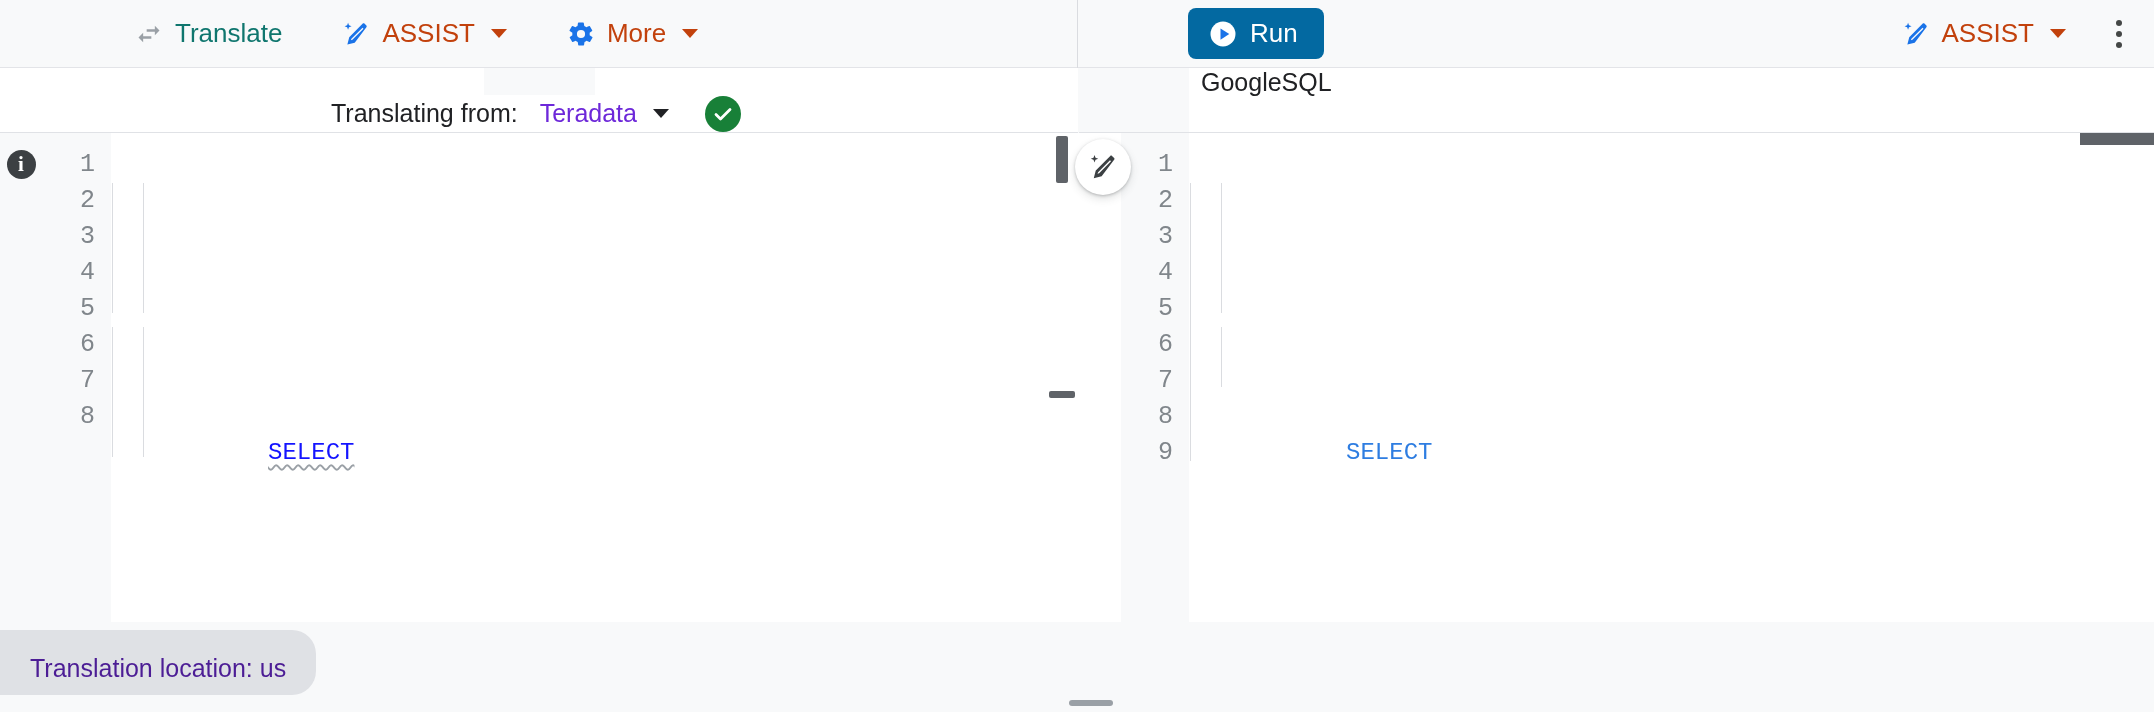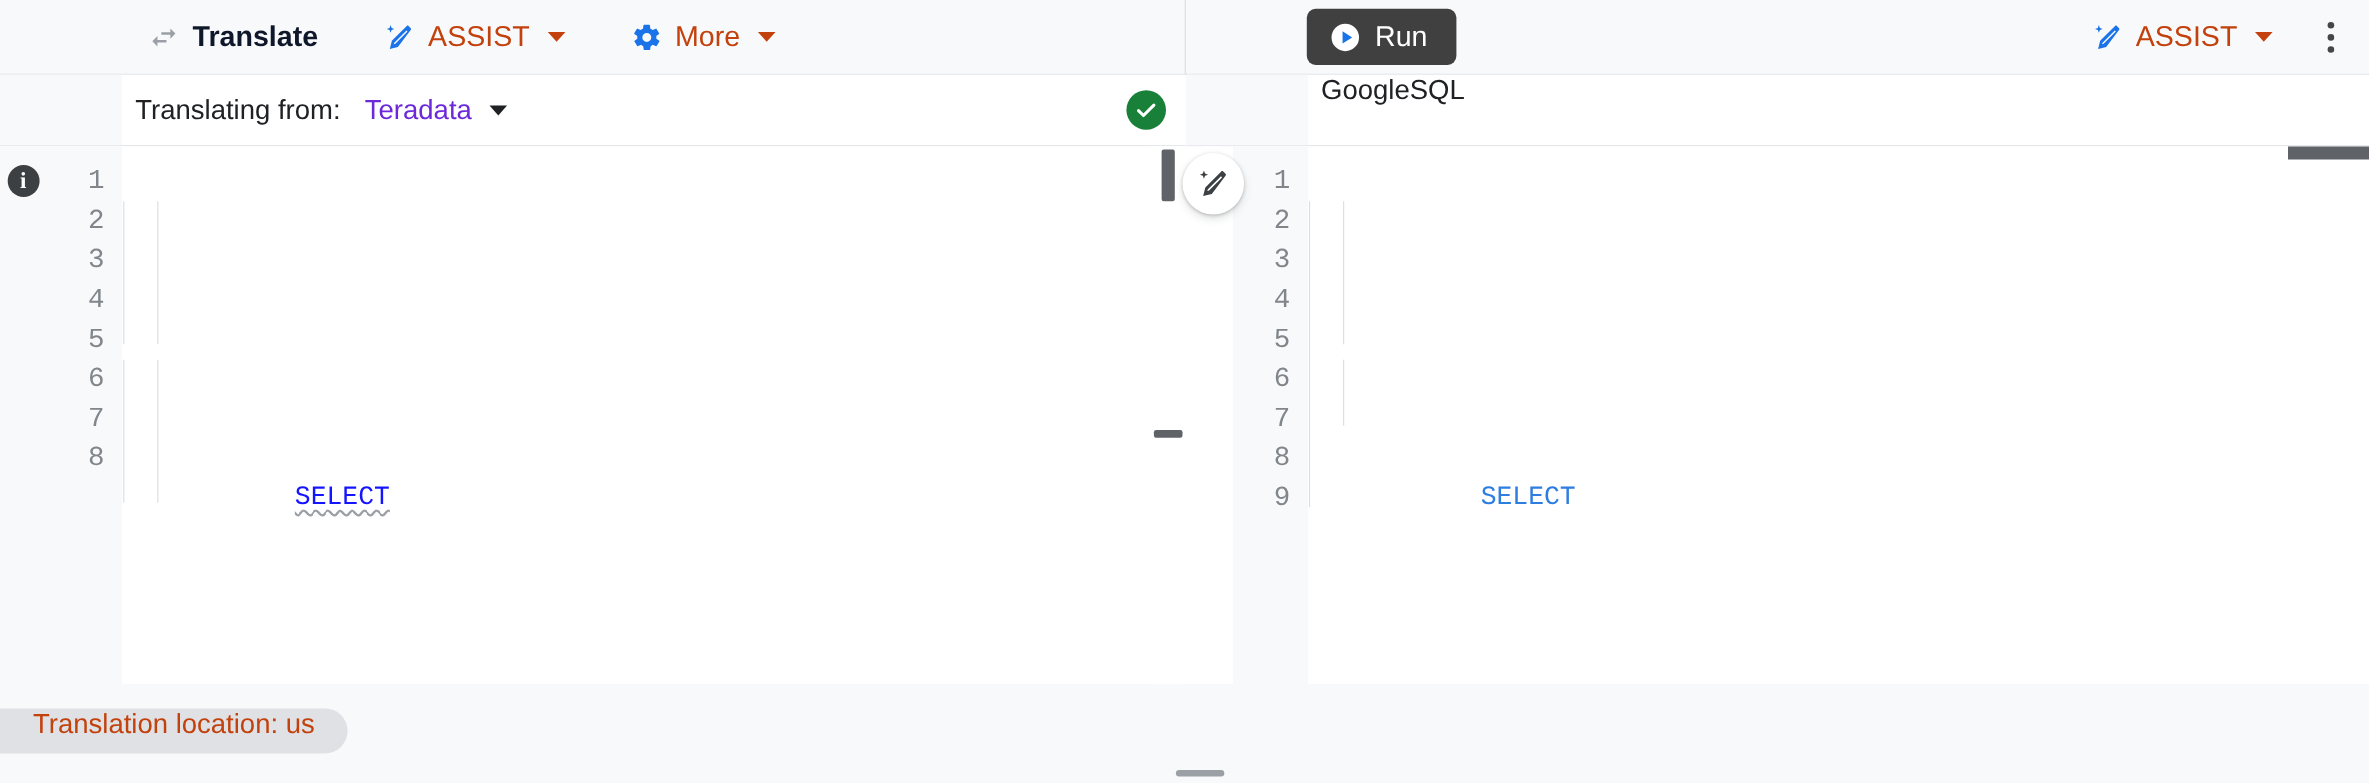--- a/index.html
+++ b/index.html
@@ -26,48 +26,48 @@
     width: 1076px; height: 68px; display: flex; align-items: center;
     padding-left: 110px; padding-right: 22px; gap: 30px;
   }
   .tb-btn {
     display: flex; align-items: center; gap: 12px;
     font-size: 26px; color: #c2410c; font-weight: 400;
     padding: 7px 10px; border-radius: 6px; cursor: pointer;
     background: none; border: none; white-space: nowrap;
     font-family: "Liberation Sans", sans-serif;
   }
-  .tb-btn.disabled { color: #0f172a; cursor: default; font-weight: bold; }
+  .tb-btn.disabled { color: #0f766e; cursor: default; }
   .caret {
     width: 0; height: 0; margin-left: 4px;
     border-left: 8px solid transparent; border-right: 8px solid transparent;
     border-top: 9px solid currentColor;
   }
   .icon { display: inline-flex; align-items: center; justify-content: center; }
 
   .run-btn {
     display: flex; align-items: center; gap: 12px;
-    background: #404040; color: #fff;
+    background: #0369a1; color: #fff;
     font-size: 26px; border: none; border-radius: 8px;
     padding: 10px 26px 10px 20px; cursor: pointer;
     font-family: "Liberation Sans", sans-serif;
   }
   .spacer { flex: 1; }
   .kebab {
     display: flex; flex-direction: column; align-items: center; gap: 5px;
     padding: 8px 10px; border-radius: 50%; cursor: pointer;
   }
   .kebab span { width: 6px; height: 6px; border-radius: 50%; background: #444746; display: block; }
 
   
   .langbar { position: absolute; left: 0; top: 68px; width: 2154px; height: 65px; }
   .lang-left {
     position: absolute; left: 0; top: 0; width: 1078px; height: 65px;
     background: #fff; border-bottom: 1px solid #e0e2e6;
-    display: flex; align-items: center;
+    display: flex; align-items: center; flex-direction: column;
   }
   .lang-left .gutterpad { width: 111px; height: 100%; background: #f8f9fa; }
   .lang-left .inner {
     flex: 1; display: flex; align-items: center; gap: 14px;
     padding-left: 12px; padding-right: 18px; height: 100%;
   }
   .lang-label { font-size: 25px; color: #202124; white-space: nowrap; }
   .lang-select {
     font-size: 25px; color: #6d28d9; display: flex; align-items: center;
     gap: 12px; cursor: pointer; padding: 4px 8px; border-radius: 4px;
@@ -144,24 +144,24 @@
     position: absolute; right: 0; top: 0; width: 74px; height: 12px;
     background: #5f6368; cursor: pointer;
   }
 
   
   .statusbar {
     position: absolute; left: 0; top: 622px; width: 2154px; height: 90px;
     background: #f8f9fa;
   }
   .loc-pill {
-    position: absolute; left: 0; top: 22px;
-    background: #dfe1e5; color: #c2410c;
+    position: absolute; left: 0; top: 8px;
+    background: #dfe1e5; color: #4c1d95;
     font-size: 25px; border-radius: 0 24px 24px 0;
-    padding: 0 30px 12px 30px; white-space: nowrap;
+    padding: 24px 30px 12px 30px; white-space: nowrap;
   }
   .bottom-handle {
     position: absolute; left: 1069px; top: 700px;
     width: 44px; height: 6px; background: #9aa0a6; border-radius: 3px;
     cursor: ns-resize;
   }
 </style>
 </head>
 <body>
 

